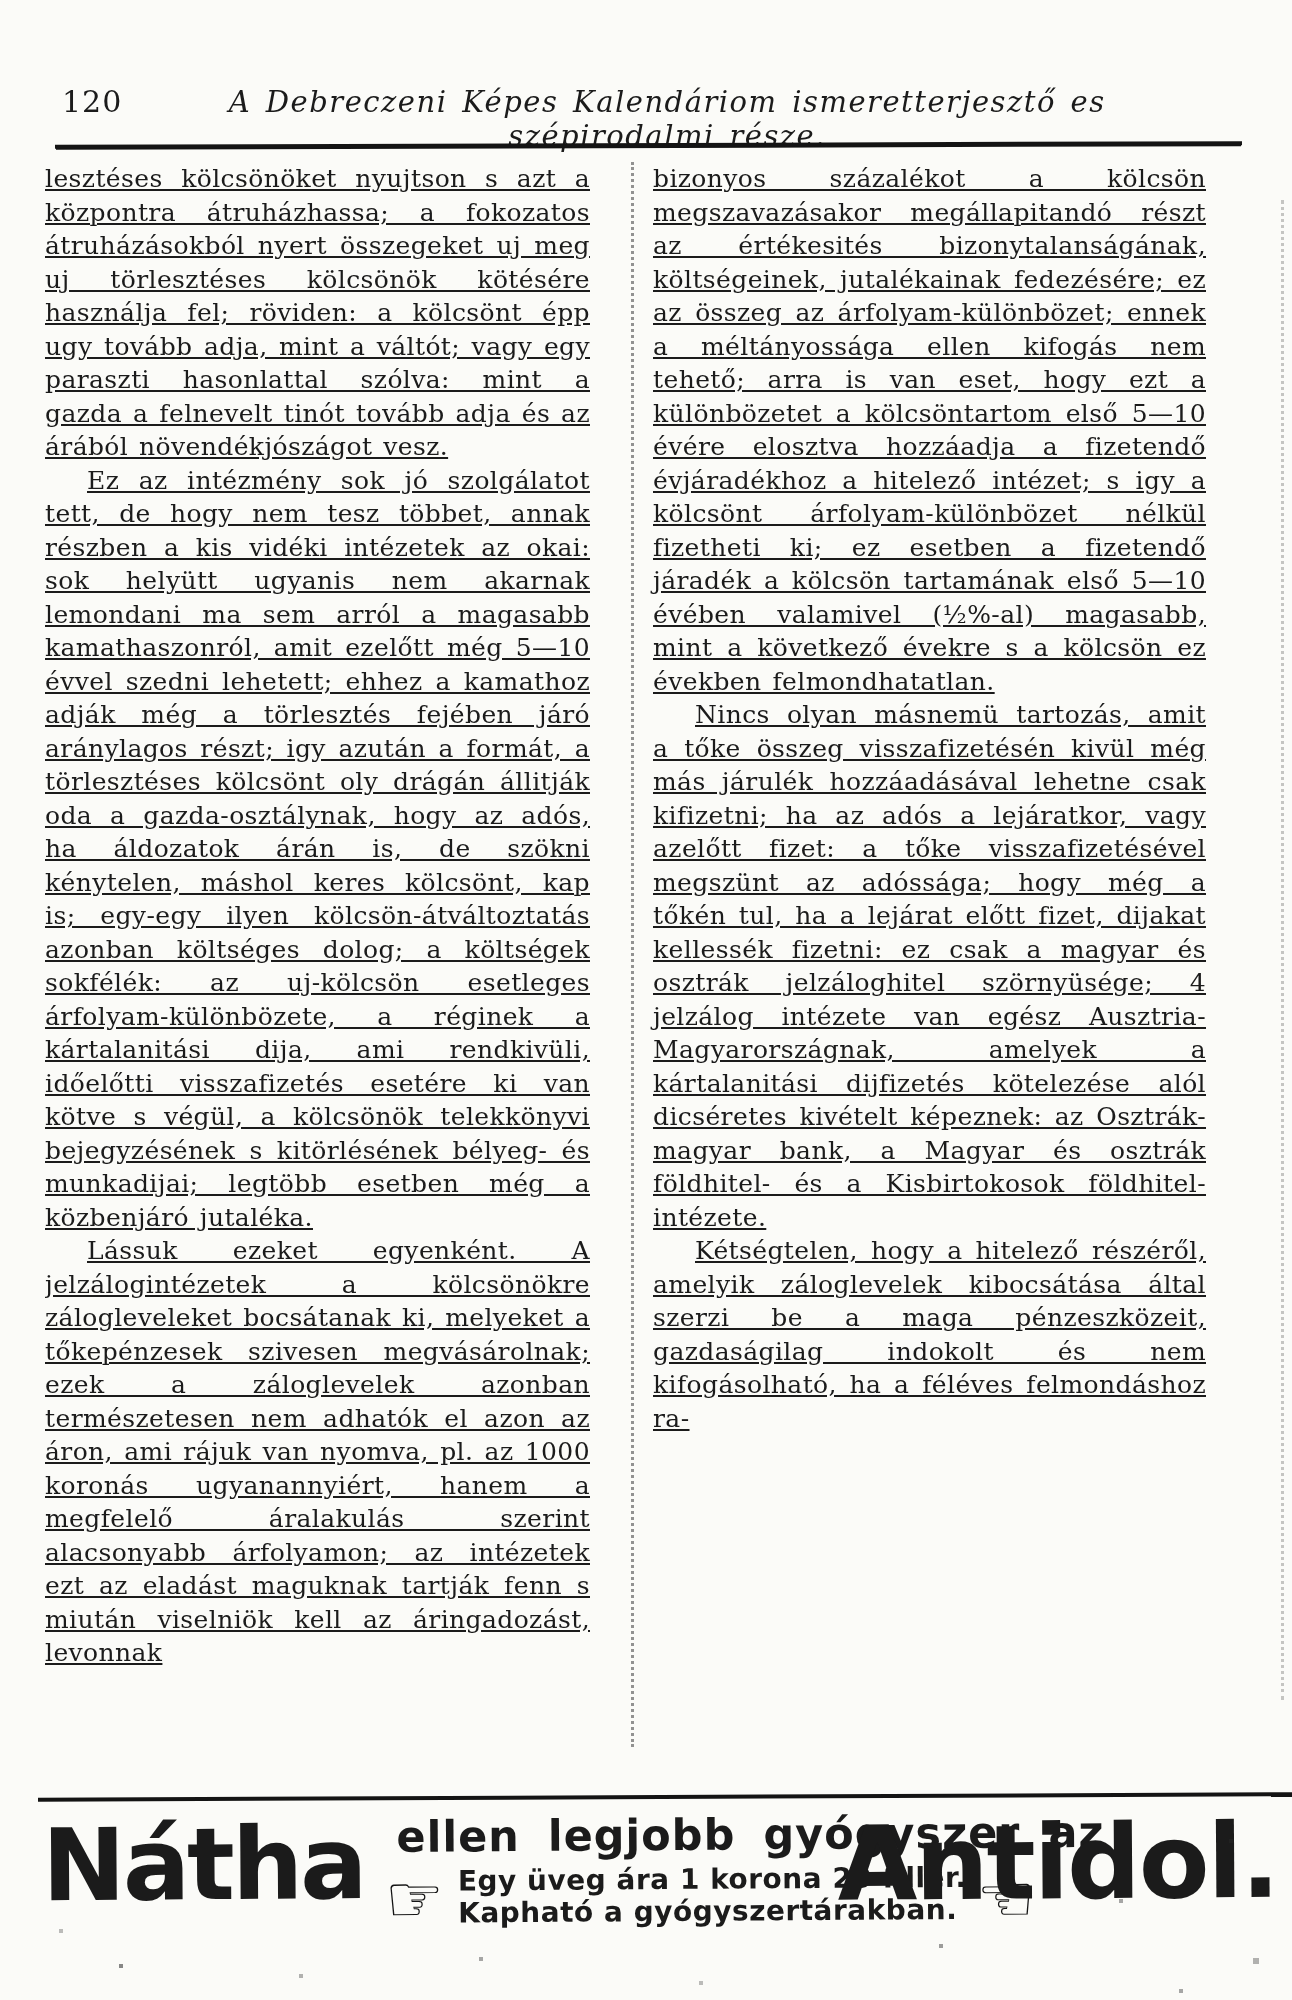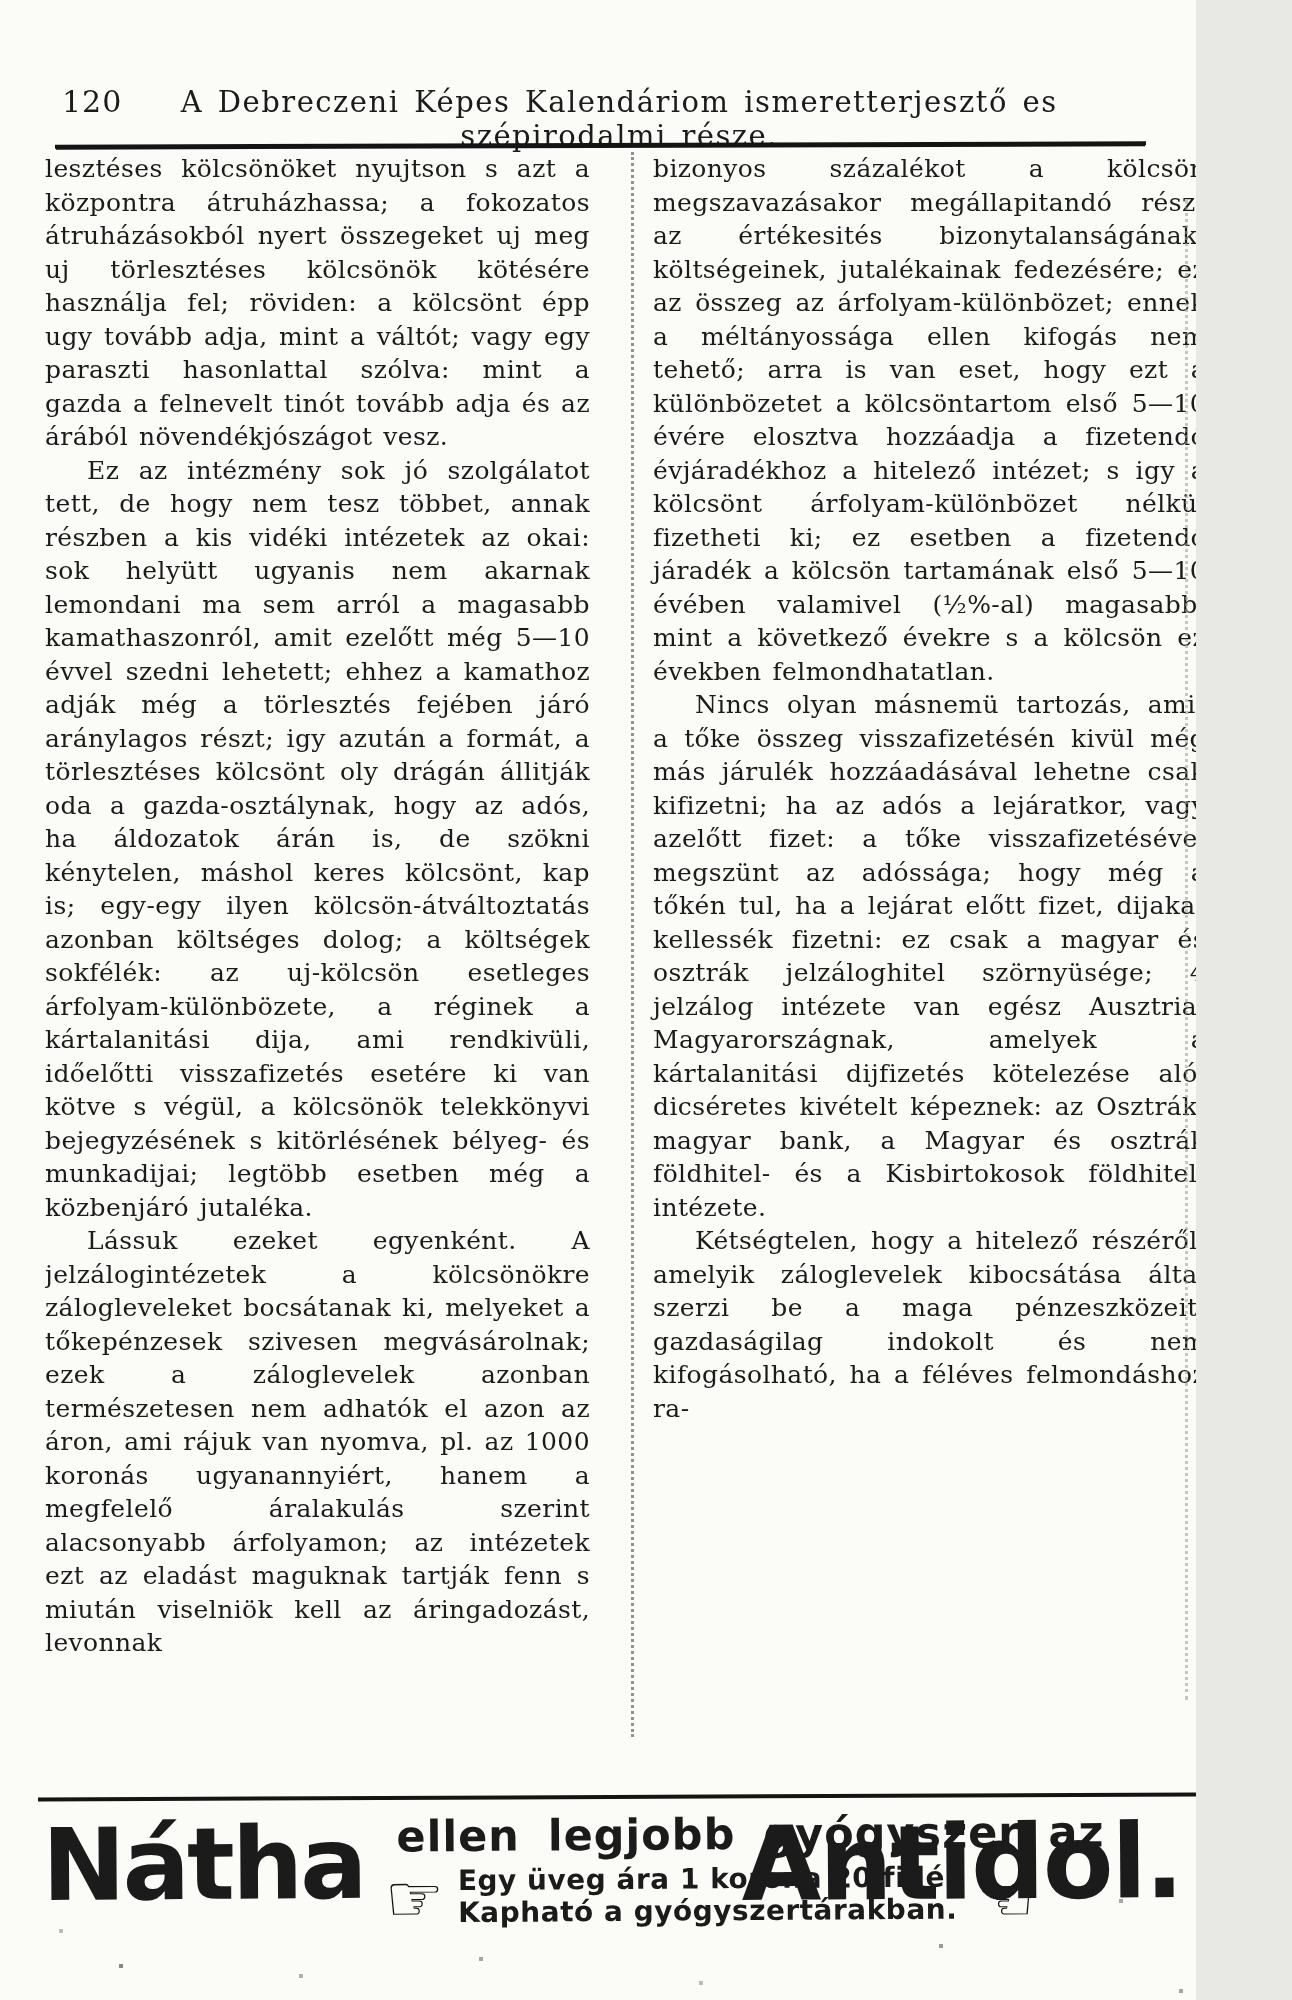--- a/index.html
+++ b/index.html
@@ -1,45 +1,46 @@
 <!DOCTYPE html>
 <html lang="hu"><head>
 <meta charset="utf-8">
 <style>
   html,body{margin:0;padding:0;background:#e8e8e4;}
   .page{
     position:relative;
-    width:1196px;height:2000px;
+    width:1292px;height:2000px;
     background:#fbfbf8;
     color:#1b1b1b;
     font-family:"DejaVu Serif", serif;
     overflow:hidden;
   }
   
   .header{
     position:absolute;top:84px;left:62px;right:80px;
     display:flex;align-items:baseline;
   }
   .page-num{font-size:30px;letter-spacing:1px;}
   .header-title{
     flex:1;text-align:center;
-    font-size:29px;letter-spacing:1.5px;
+    font-style:italic;font-size:29px;letter-spacing:1.5px;
     word-spacing:4px;
   }
   .header-rule{
     position:absolute;top:143px;left:55px;right:50px;height:4px;
     background:#141414;
     transform:rotate(-0.18deg);
     box-shadow:0 2px 0 -1px #141414;
   }
   
   .columns{
-    position:absolute;top:152px;left:45px;height:1590px;width:1203px;
+    position:absolute;top:162px;left:45px;height:1590px;width:1203px;
     display:flex;
     overflow:hidden;
+    text-decoration:underline;
   }
   .col{
     font-size:25px;line-height:33.5px;
     text-align:justify;
     letter-spacing:0.4px;word-spacing:2.5px;
     hyphens:auto;
   }
   .col.left{width:545px;}
   .col.right{width:553px;}
   .col p{margin:0;}

